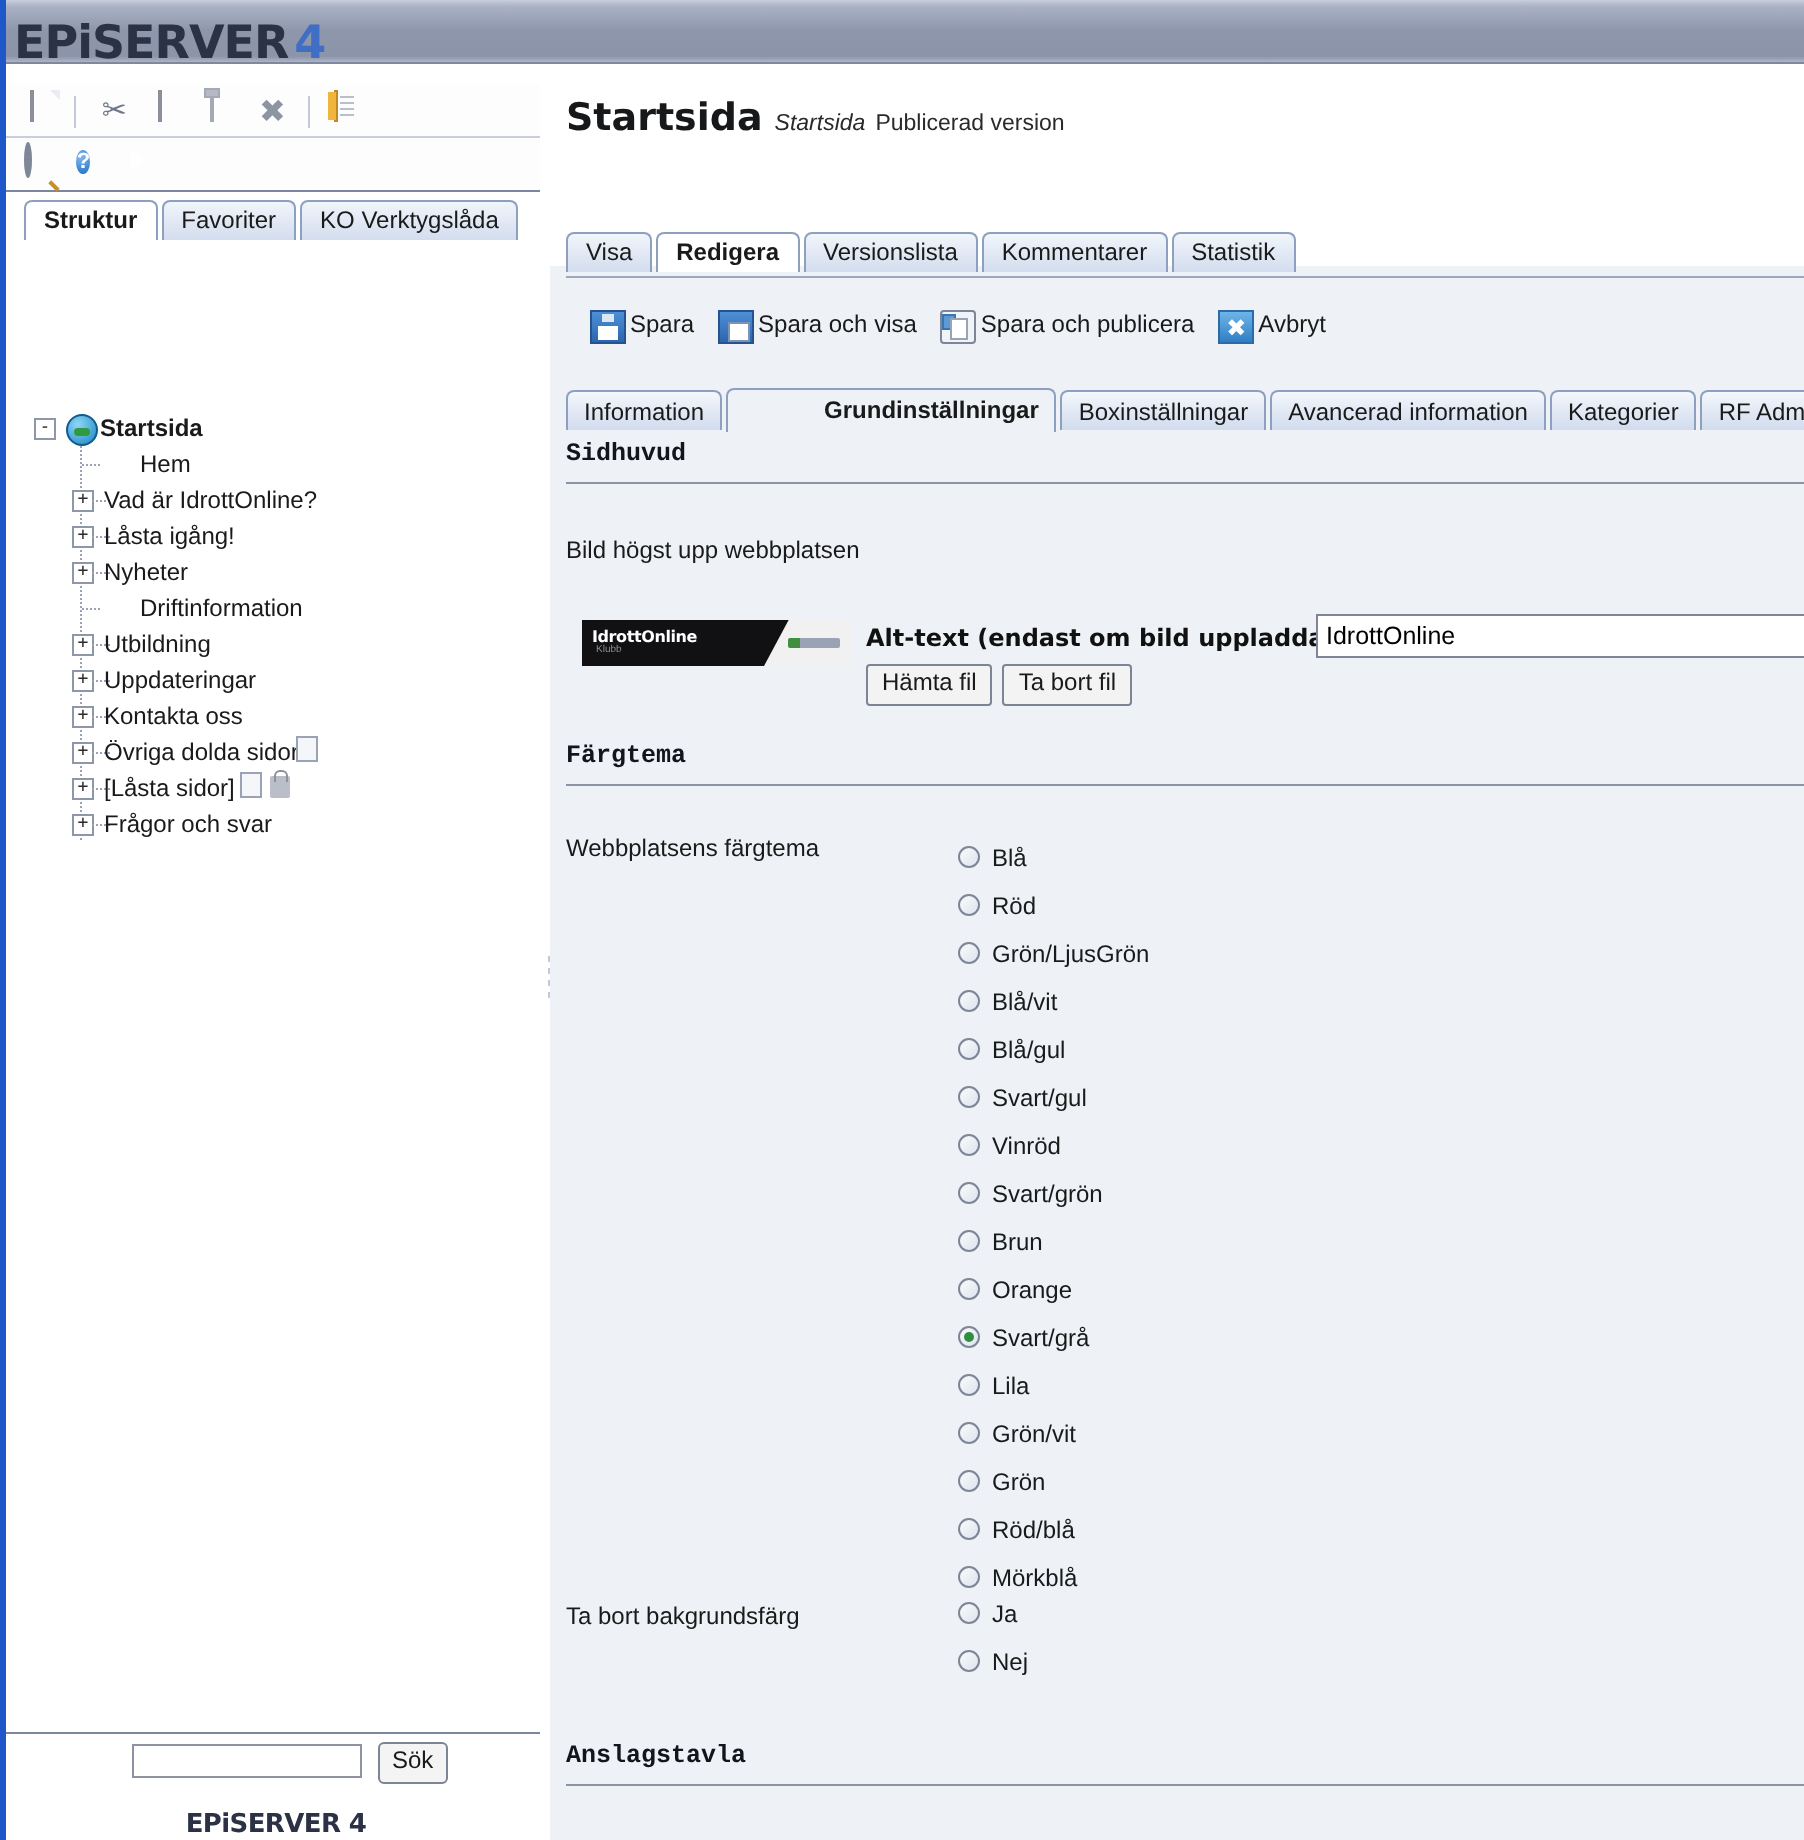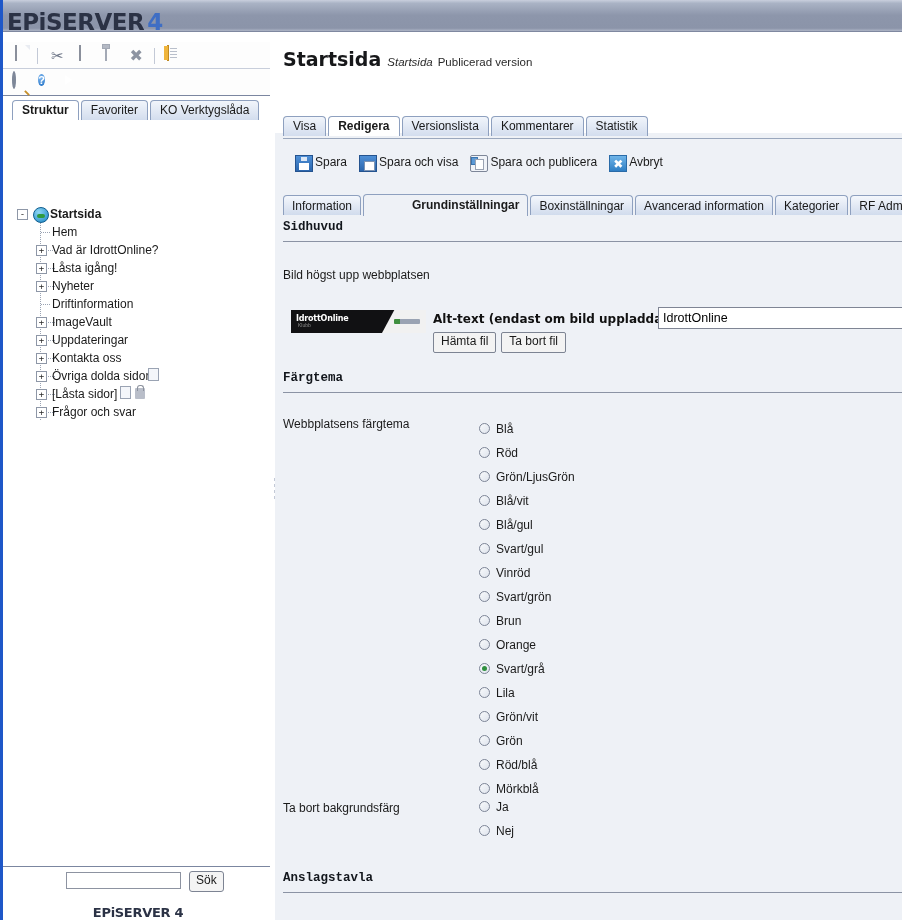--- a/index.html
+++ b/index.html
@@ -72,21 +72,21 @@
   
   .tree{position:absolute;left:0;top:163px;width:268px;font-size:12px;}
   .tnode{position:relative;height:18px;line-height:18px;white-space:nowrap;padding-left:14px;cursor:pointer;}
   .tnode .exp{
     position:absolute;left:33px;top:4px;width:9px;height:9px;border:1px solid #8e97a7;background:#fff;
     font-size:9px;line-height:8px;text-align:center;color:#2b2b2b;font-family:"DejaVu Sans Mono",monospace;
   }
   .tnode.root .exp{left:14px;}
   .tnode .lbl{position:absolute;left:49px;top:0;}
   .tnode.root .lbl{left:47px;font-weight:bold;}
-  .tnode.leaf .lbl{left:49px;text-align:center;}
+  .tnode.leaf .lbl{left:67px;text-align:center;}
   .globe{position:absolute;left:30px;top:2px;width:14px;height:14px;border-radius:50%;
     background:radial-gradient(circle at 35% 30%,#8fd7f5,#1a84c4);border:1px solid #0d5c8e;}
   .globe:after{content:"";position:absolute;left:3px;top:6px;width:8px;height:4px;background:#2f9a3f;border-radius:2px;}
   .dots{position:absolute;left:37px;top:0;width:1px;height:18px;
     background:repeating-linear-gradient(to bottom,#9aa3b3 0 1px,transparent 1px 2px);}
   .dash{position:absolute;left:38px;top:9px;width:9px;height:1px;
     background:repeating-linear-gradient(to right,#9aa3b3 0 1px,transparent 1px 2px);}
   .pgicon{display:inline-block;width:9px;height:11px;border:1px solid #9aa3b3;background:#f4f6fa;
     vertical-align:-1px;margin-left:5px;}
   .lockicon{display:inline-block;width:10px;height:11px;vertical-align:-1px;margin-left:4px;
@@ -251,21 +251,21 @@
       <div class="tnode leaf">
         <span class="dots"></span>
           <span class="dash"></span>
         <span class="lbl">Driftinformation</span>
       </div>
 
       <div class="tnode">
         <span class="dots"></span>
         <span class="exp">+</span>
         <span class="dash" style="left:43px"></span>
-        <span class="lbl">ImageVault</span>
+        <span class="lbl">Utbildning</span>
       </div>
 
       <div class="tnode">
         <span class="dots"></span>
         <span class="exp">+</span>
         <span class="dash" style="left:43px"></span>
         <span class="lbl">Uppdateringar</span>
       </div>
 
       <div class="tnode">

